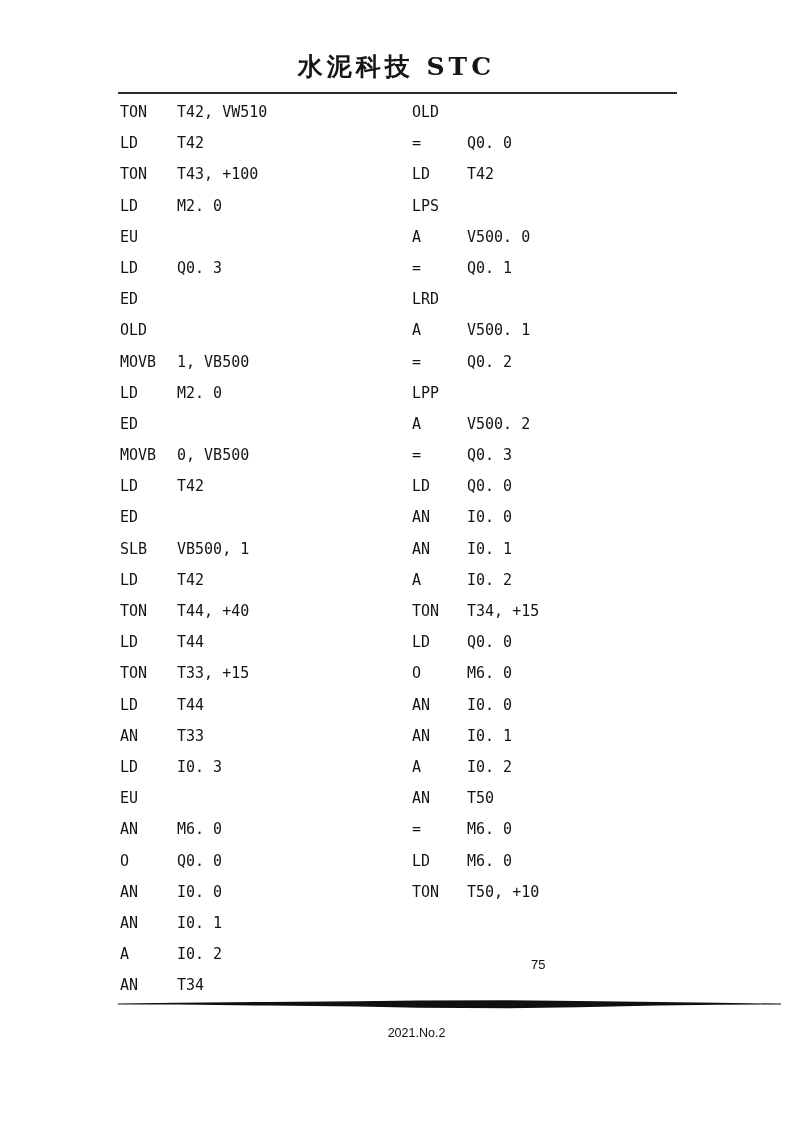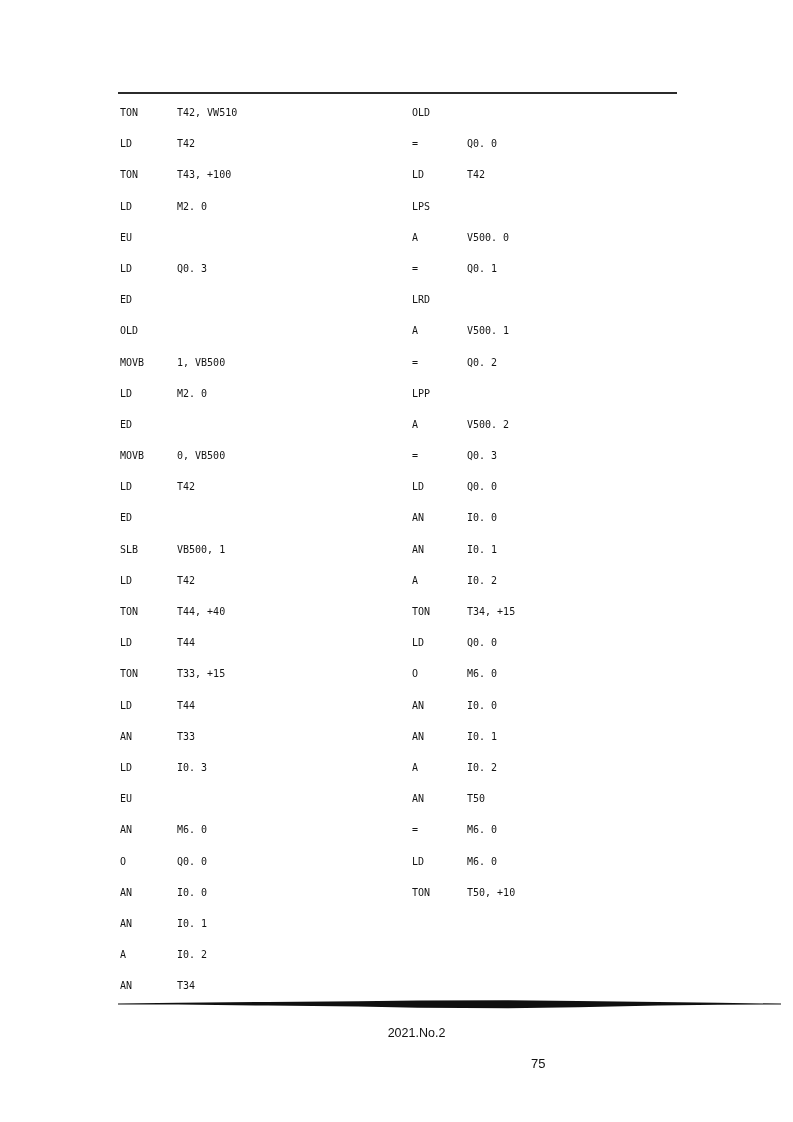--- a/index.html
+++ b/index.html
@@ -27,40 +27,40 @@
     position: absolute;
     left: 118px;
     top: 92px;
     width: 559px;
     height: 2px;
     background: #2b2b2b;
   }
   .col {
     position: absolute;
     top: 97px;
-    font-size: 10px;
+    font-size: 15px;
     color: #141414;
     line-height: 31.2px;
     white-space: pre;
   }
   .col-left  { left: 120px; }
   .col-right { left: 412px; }
   .code-row { height: 31.2px; display: flex; }
   .op { width: 57px; flex: none; }
   .col-right .op { width: 55px; }
   .bottom-rule {
     position: absolute;
     left: 118px;
     top: 999px;
     display: block;
   }
   .page-num {
     position: absolute;
     left: 531px;
-    top: 1056px;
+    top: 957px;
     font-family: "Liberation Sans", sans-serif;
     font-size: 13px;
     color: #111111;
   }
   .issue {
     position: absolute;
     left: 0;
     top: 1026px;
     width: 100%;
     text-align: center;
@@ -68,20 +68,21 @@
     font-size: 12.5px;
     color: #111111;
     padding-left: 20px;
   }
 </style>
 </head>
 <body>
 
 <div class="page">
 
+  <div class="title">水泥科技 STC</div>
 
   <div class="top-rule"></div>
 
   <div class="col col-left"><div class="code-row"><span class="op">TON</span><span class="operand">T42, VW510</span></div><div class="code-row"><span class="op">LD</span><span class="operand">T42</span></div><div class="code-row"><span class="op">TON</span><span class="operand">T43, +100</span></div><div class="code-row"><span class="op">LD</span><span class="operand">M2. 0</span></div><div class="code-row"><span class="op">EU</span><span class="operand"></span></div><div class="code-row"><span class="op">LD</span><span class="operand">Q0. 3</span></div><div class="code-row"><span class="op">ED</span><span class="operand"></span></div><div class="code-row"><span class="op">OLD</span><span class="operand"></span></div><div class="code-row"><span class="op">MOVB</span><span class="operand">1, VB500</span></div><div class="code-row"><span class="op">LD</span><span class="operand">M2. 0</span></div><div class="code-row"><span class="op">ED</span><span class="operand"></span></div><div class="code-row"><span class="op">MOVB</span><span class="operand">0, VB500</span></div><div class="code-row"><span class="op">LD</span><span class="operand">T42</span></div><div class="code-row"><span class="op">ED</span><span class="operand"></span></div><div class="code-row"><span class="op">SLB</span><span class="operand">VB500, 1</span></div><div class="code-row"><span class="op">LD</span><span class="operand">T42</span></div><div class="code-row"><span class="op">TON</span><span class="operand">T44, +40</span></div><div class="code-row"><span class="op">LD</span><span class="operand">T44</span></div><div class="code-row"><span class="op">TON</span><span class="operand">T33, +15</span></div><div class="code-row"><span class="op">LD</span><span class="operand">T44</span></div><div class="code-row"><span class="op">AN</span><span class="operand">T33</span></div><div class="code-row"><span class="op">LD</span><span class="operand">I0. 3</span></div><div class="code-row"><span class="op">EU</span><span class="operand"></span></div><div class="code-row"><span class="op">AN</span><span class="operand">M6. 0</span></div><div class="code-row"><span class="op">O</span><span class="operand">Q0. 0</span></div><div class="code-row"><span class="op">AN</span><span class="operand">I0. 0</span></div><div class="code-row"><span class="op">AN</span><span class="operand">I0. 1</span></div><div class="code-row"><span class="op">A</span><span class="operand">I0. 2</span></div><div class="code-row"><span class="op">AN</span><span class="operand">T34</span></div></div>
 
   <div class="col col-right"><div class="code-row"><span class="op">OLD</span><span class="operand"></span></div><div class="code-row"><span class="op">=</span><span class="operand">Q0. 0</span></div><div class="code-row"><span class="op">LD</span><span class="operand">T42</span></div><div class="code-row"><span class="op">LPS</span><span class="operand"></span></div><div class="code-row"><span class="op">A</span><span class="operand">V500. 0</span></div><div class="code-row"><span class="op">=</span><span class="operand">Q0. 1</span></div><div class="code-row"><span class="op">LRD</span><span class="operand"></span></div><div class="code-row"><span class="op">A</span><span class="operand">V500. 1</span></div><div class="code-row"><span class="op">=</span><span class="operand">Q0. 2</span></div><div class="code-row"><span class="op">LPP</span><span class="operand"></span></div><div class="code-row"><span class="op">A</span><span class="operand">V500. 2</span></div><div class="code-row"><span class="op">=</span><span class="operand">Q0. 3</span></div><div class="code-row"><span class="op">LD</span><span class="operand">Q0. 0</span></div><div class="code-row"><span class="op">AN</span><span class="operand">I0. 0</span></div><div class="code-row"><span class="op">AN</span><span class="operand">I0. 1</span></div><div class="code-row"><span class="op">A</span><span class="operand">I0. 2</span></div><div class="code-row"><span class="op">TON</span><span class="operand">T34, +15</span></div><div class="code-row"><span class="op">LD</span><span class="operand">Q0. 0</span></div><div class="code-row"><span class="op">O</span><span class="operand">M6. 0</span></div><div class="code-row"><span class="op">AN</span><span class="operand">I0. 0</span></div><div class="code-row"><span class="op">AN</span><span class="operand">I0. 1</span></div><div class="code-row"><span class="op">A</span><span class="operand">I0. 2</span></div><div class="code-row"><span class="op">AN</span><span class="operand">T50</span></div><div class="code-row"><span class="op">=</span><span class="operand">M6. 0</span></div><div class="code-row"><span class="op">LD</span><span class="operand">M6. 0</span></div><div class="code-row"><span class="op">TON</span><span class="operand">T50, +10</span></div></div>
 
   <svg class="bottom-rule" width="663" height="12" viewBox="0 0 663 12">
     <polygon fill="#101010" points="
       0,4.6 60,3.8 150,3.0 240,2.2 300,1.4 390,1.2 460,2.0 540,3.0 600,3.8 663,4.6

